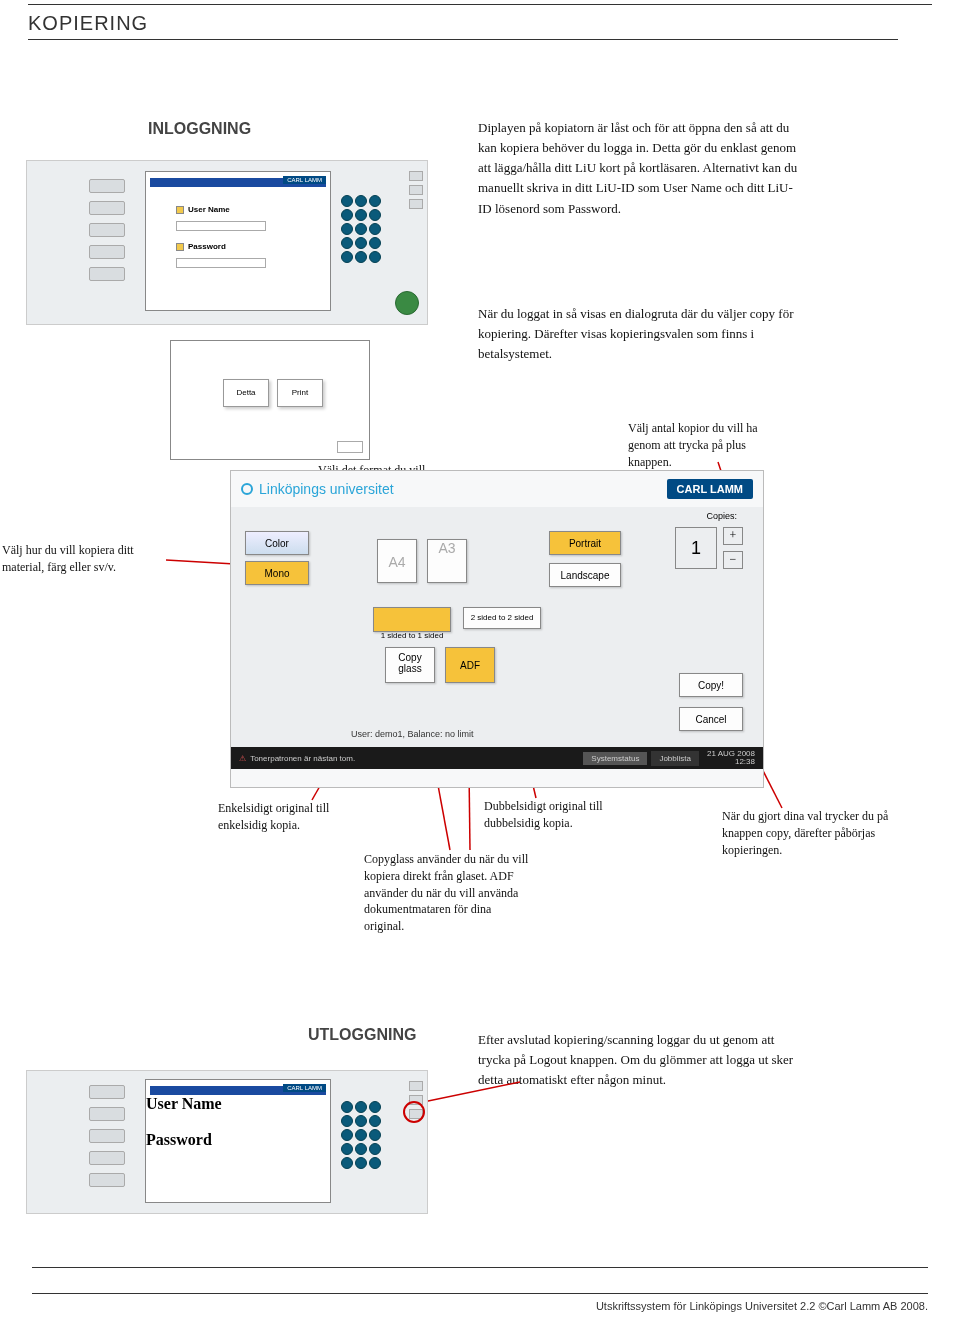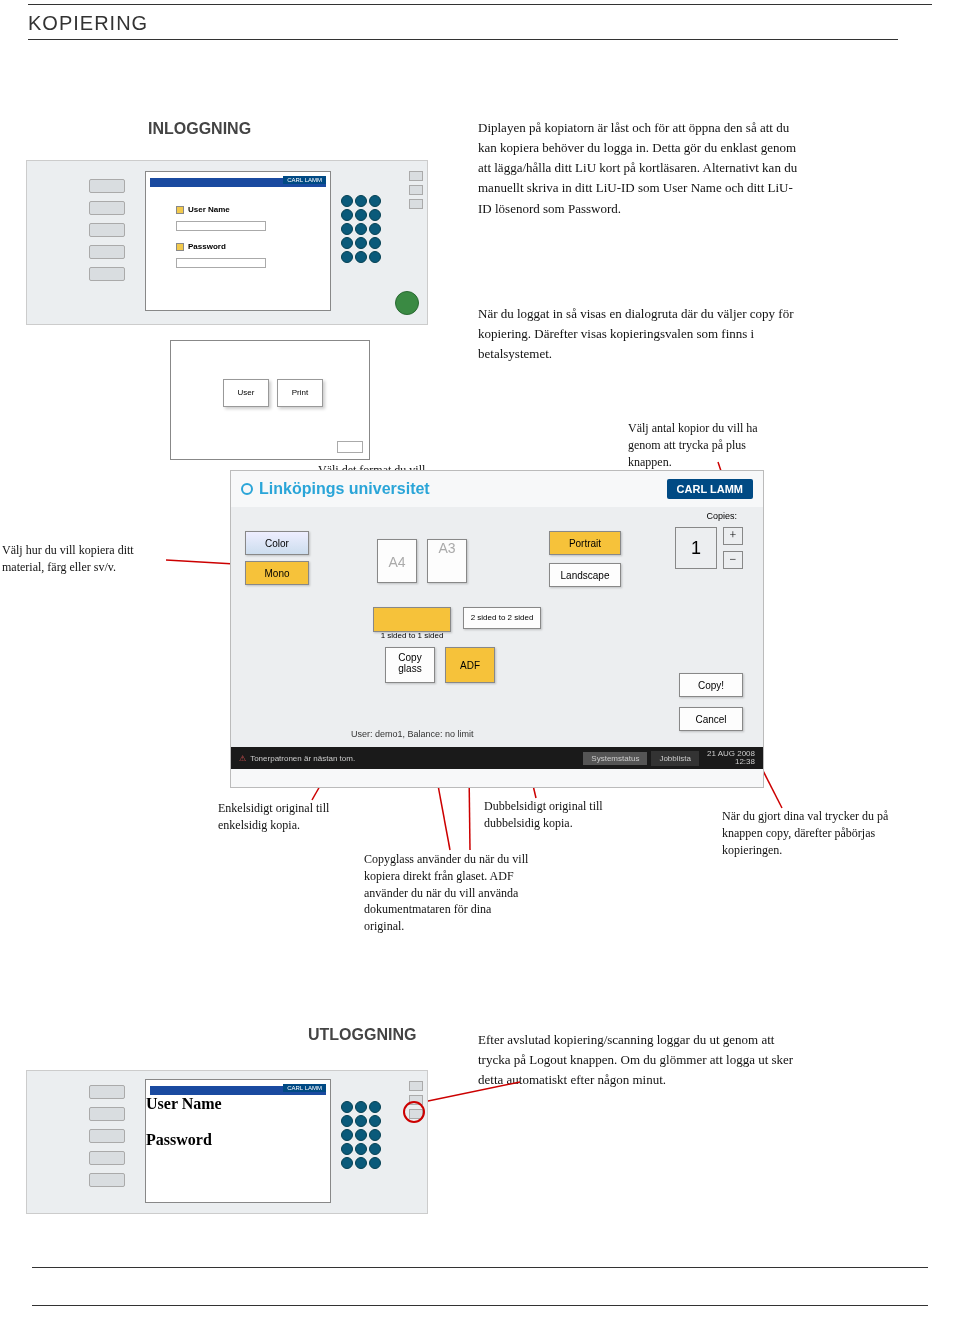--- a/index.html
+++ b/index.html
@@ -73,21 +73,21 @@
 .anno.a-double { top: 798px; left: 484px; width: 158px; }
 .anno.a-copybtn{ top: 808px; left: 722px; width: 178px; }
 
 
 .copier {
   position:absolute; top:470px; left:230px; width:534px; height:318px;
   border:1px solid #bbb; background:#f7f8f9;
 }
 .copier .hdr { height:36px; display:flex; align-items:center; padding:0 10px; }
 .copier .logo { width:12px; height:12px; border:2px solid #2aa5d8; border-radius:50%; display:inline-block; margin-right:6px;}
-.copier .logotxt { font-family:Arial; font-size:16px; color:#2aa5d8; font-weight:bold;}
+.copier .logotxt { font-family:Arial; font-size:14px; color:#2aa5d8; font-weight:normal;}
 .copier .lammbadge { margin-left:auto; background:#004a84; color:#fff; font-family:Arial; font-weight:bold; font-size:11px; padding:4px 10px; border-radius:2px;}
 .copier .body { position:relative; height:240px; background:#eceef0; }
 .copier .btn { position:absolute; font-family:Arial; font-size:10px; border:1px solid #888; background:#fdfdfd; text-align:center; box-shadow: 1px 1px 2px rgba(0,0,0,0.2);}
 .copier .color { top:24px; left:14px; width:64px; height:24px; background:linear-gradient(#eef,#cde);}
 .copier .mono  { top:54px; left:14px; width:64px; height:24px; background:#f6c23a; }
 .copier .a4    { top:32px; left:146px; width:40px; height:44px; font-size:14px; color:#aaa; padding-top:14px;}
 .copier .a3    { top:32px; left:196px; width:40px; height:44px; font-size:14px; color:#aaa; padding-top:0;}
 .copier .portrait  { top:24px; left:318px; width:72px; height:24px; background:#f6c23a;}
 .copier .landscape { top:56px; left:318px; width:72px; height:24px; }
 .copier .copies-lbl { position:absolute; top:4px; right:26px; font-size:9px; font-family:Arial;}
@@ -182,21 +182,21 @@
     <div class="krow">
         <div class="key"></div>
         <div class="key"></div>
         <div class="key"></div>
       </div>
   </div>
   <div class="gbtn start"></div>
 </div>
 
 <div class="copyprint-mock">
-  <div class="bbtn copy">User</div>
+  <div class="bbtn copy">Detta</div>
   <div class="bbtn print">Print</div>
   <div class="tiny"></div>
 </div>
 
 <div class="anno a-left">Välj hur du vill kopiera ditt material, färg eller sv/v.</div>
 <div class="anno a-format">Välj det format du vill kopiera på</div>
 <div class="anno a-mata">Välj hur du vill mata in ditt original, stående eller liggande.</div>
 <div class="anno a-kopior">Välj antal kopior du vill ha genom att trycka på plus knappen.</div>
 <div class="anno a-single">Enkelsidigt original till enkelsidig kopia.</div>
 <div class="anno a-copyg">Copyglass använder du när du vill kopiera direkt från glaset. ADF använder du när du vill använda dokumentmataren för dina original.</div>
@@ -317,13 +317,14 @@
         <div class="key"></div>
         <div class="key"></div>
         <div class="key"></div>
       </div>
   </div>
   <div class="hl"></div>
 </div>
 
 <div class="doc-footer-top-line"></div>
 <div class="doc-footer">
+  <div>Utskriftssystem för Linköpings Universitet 2.2 ©Carl Lamm AB 2008.</div>
 </div>
 
 </body></html>

